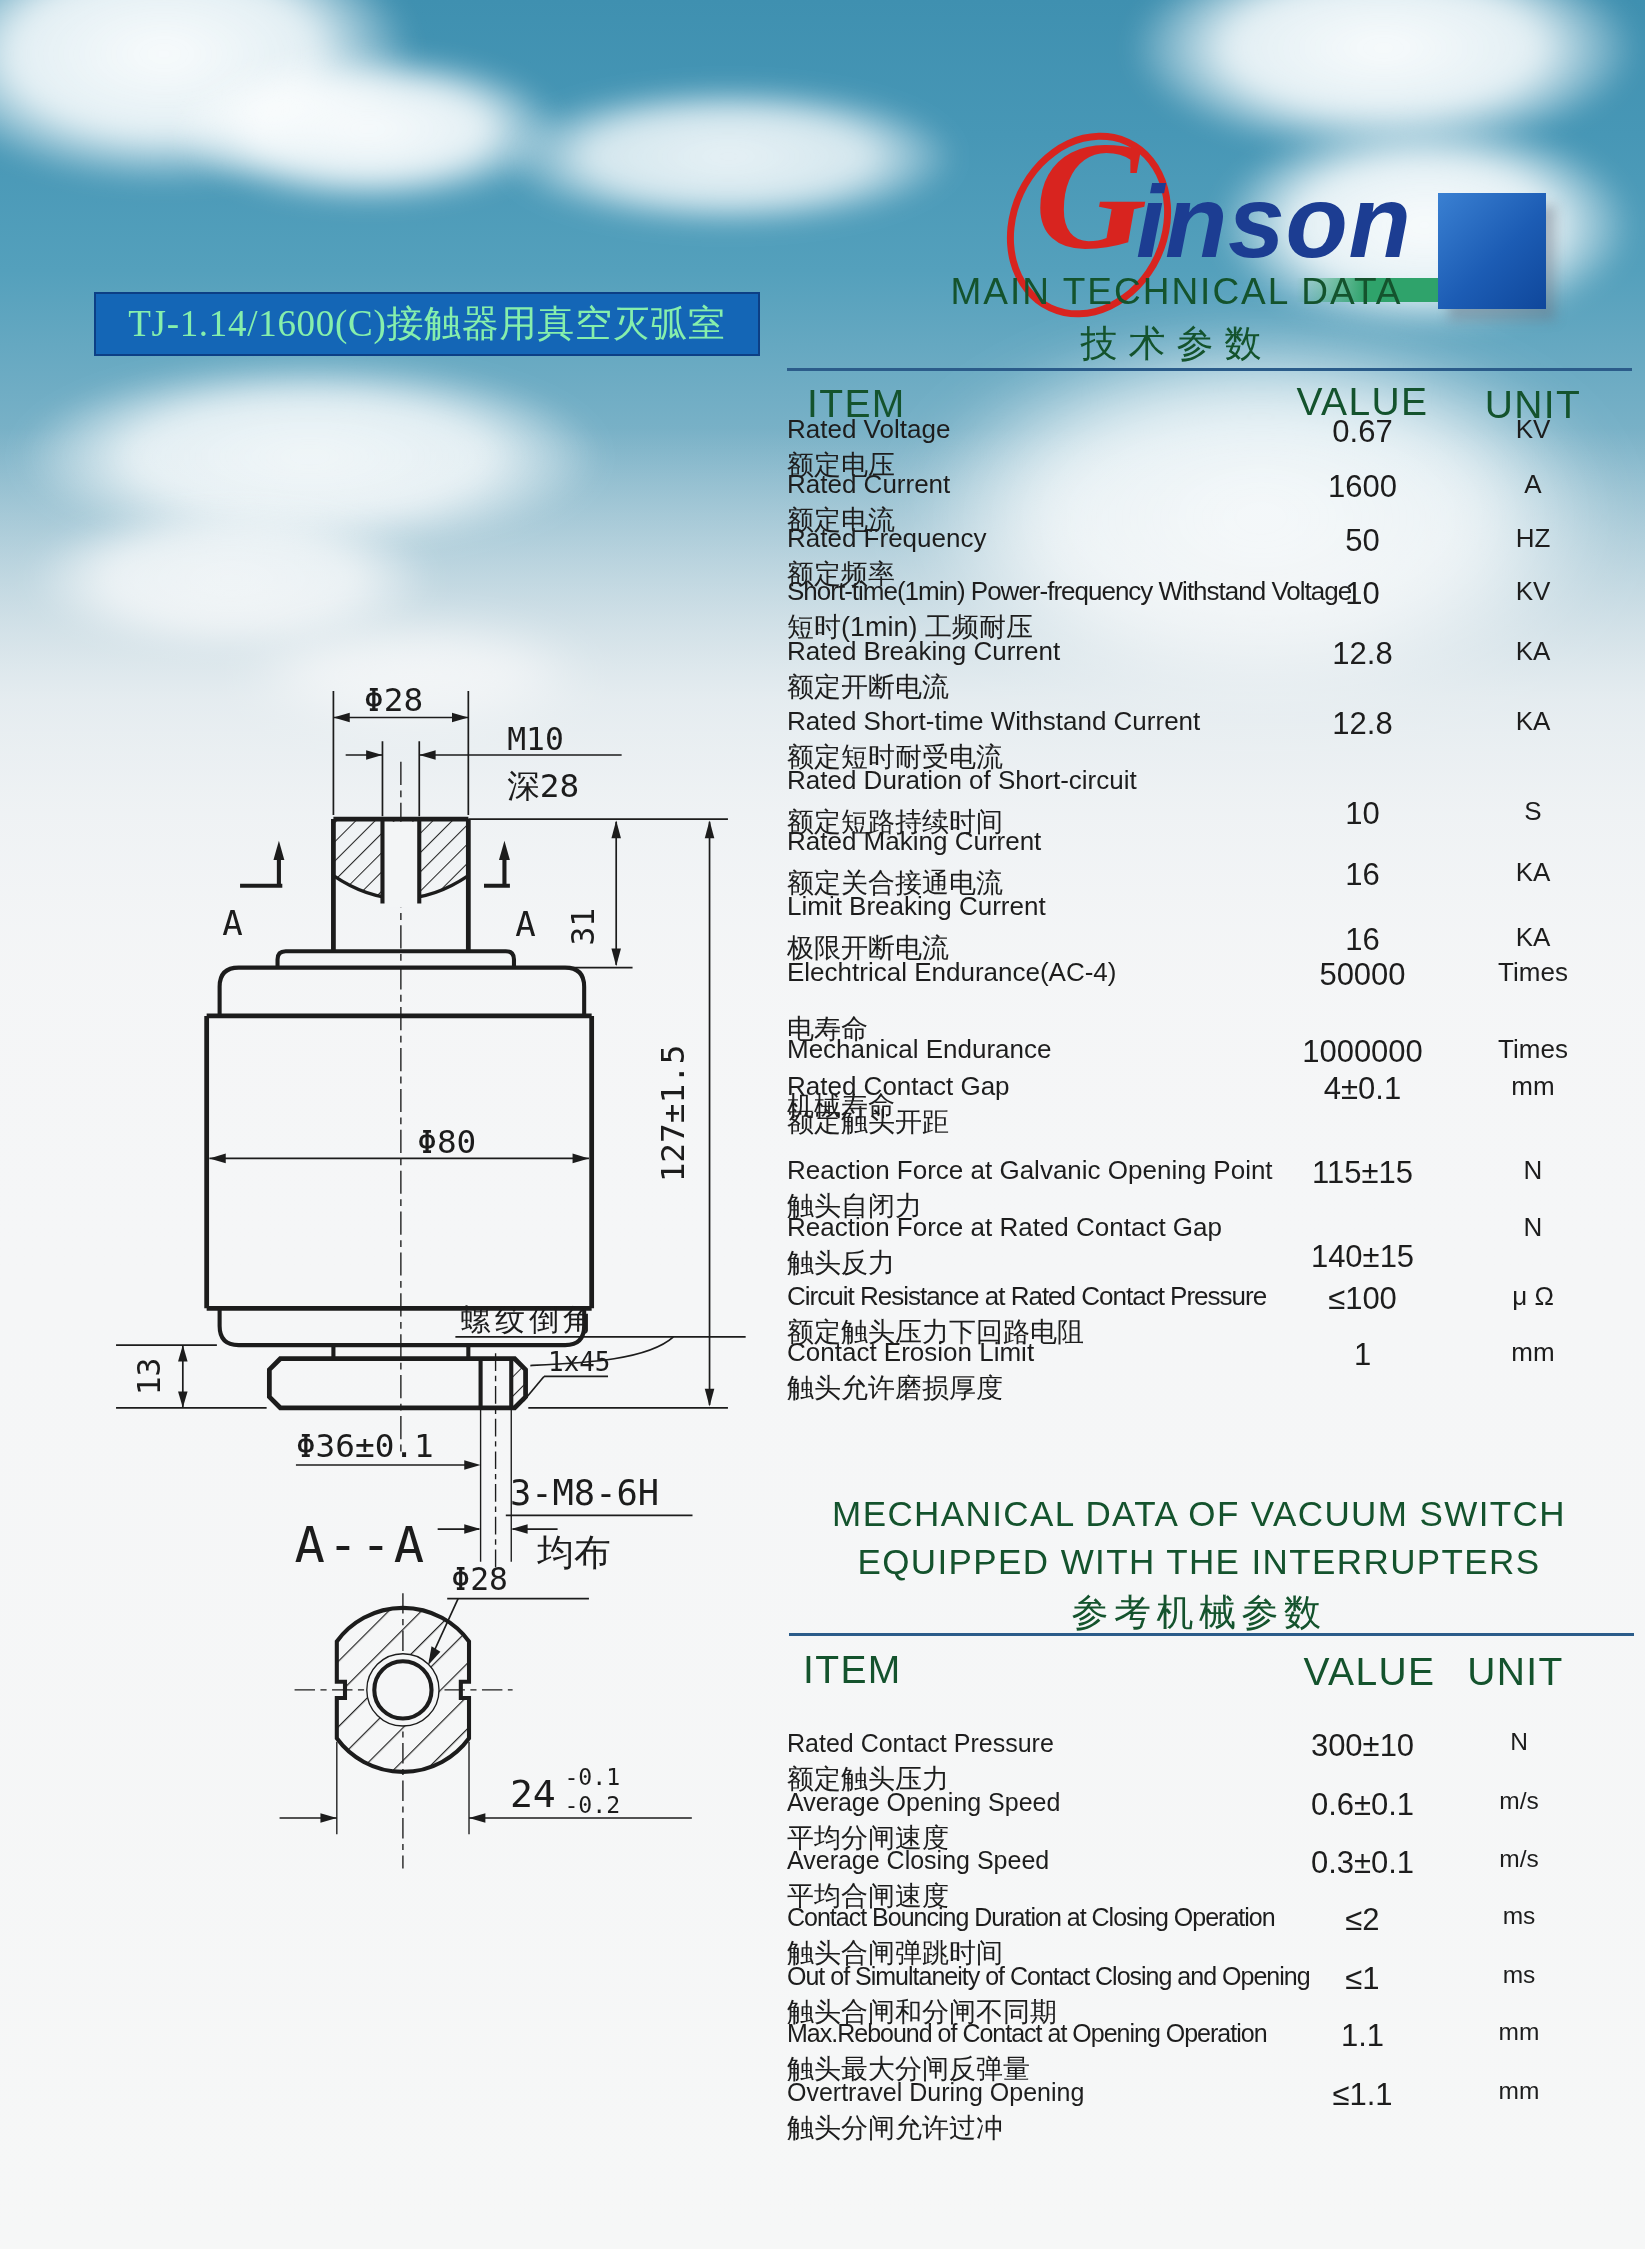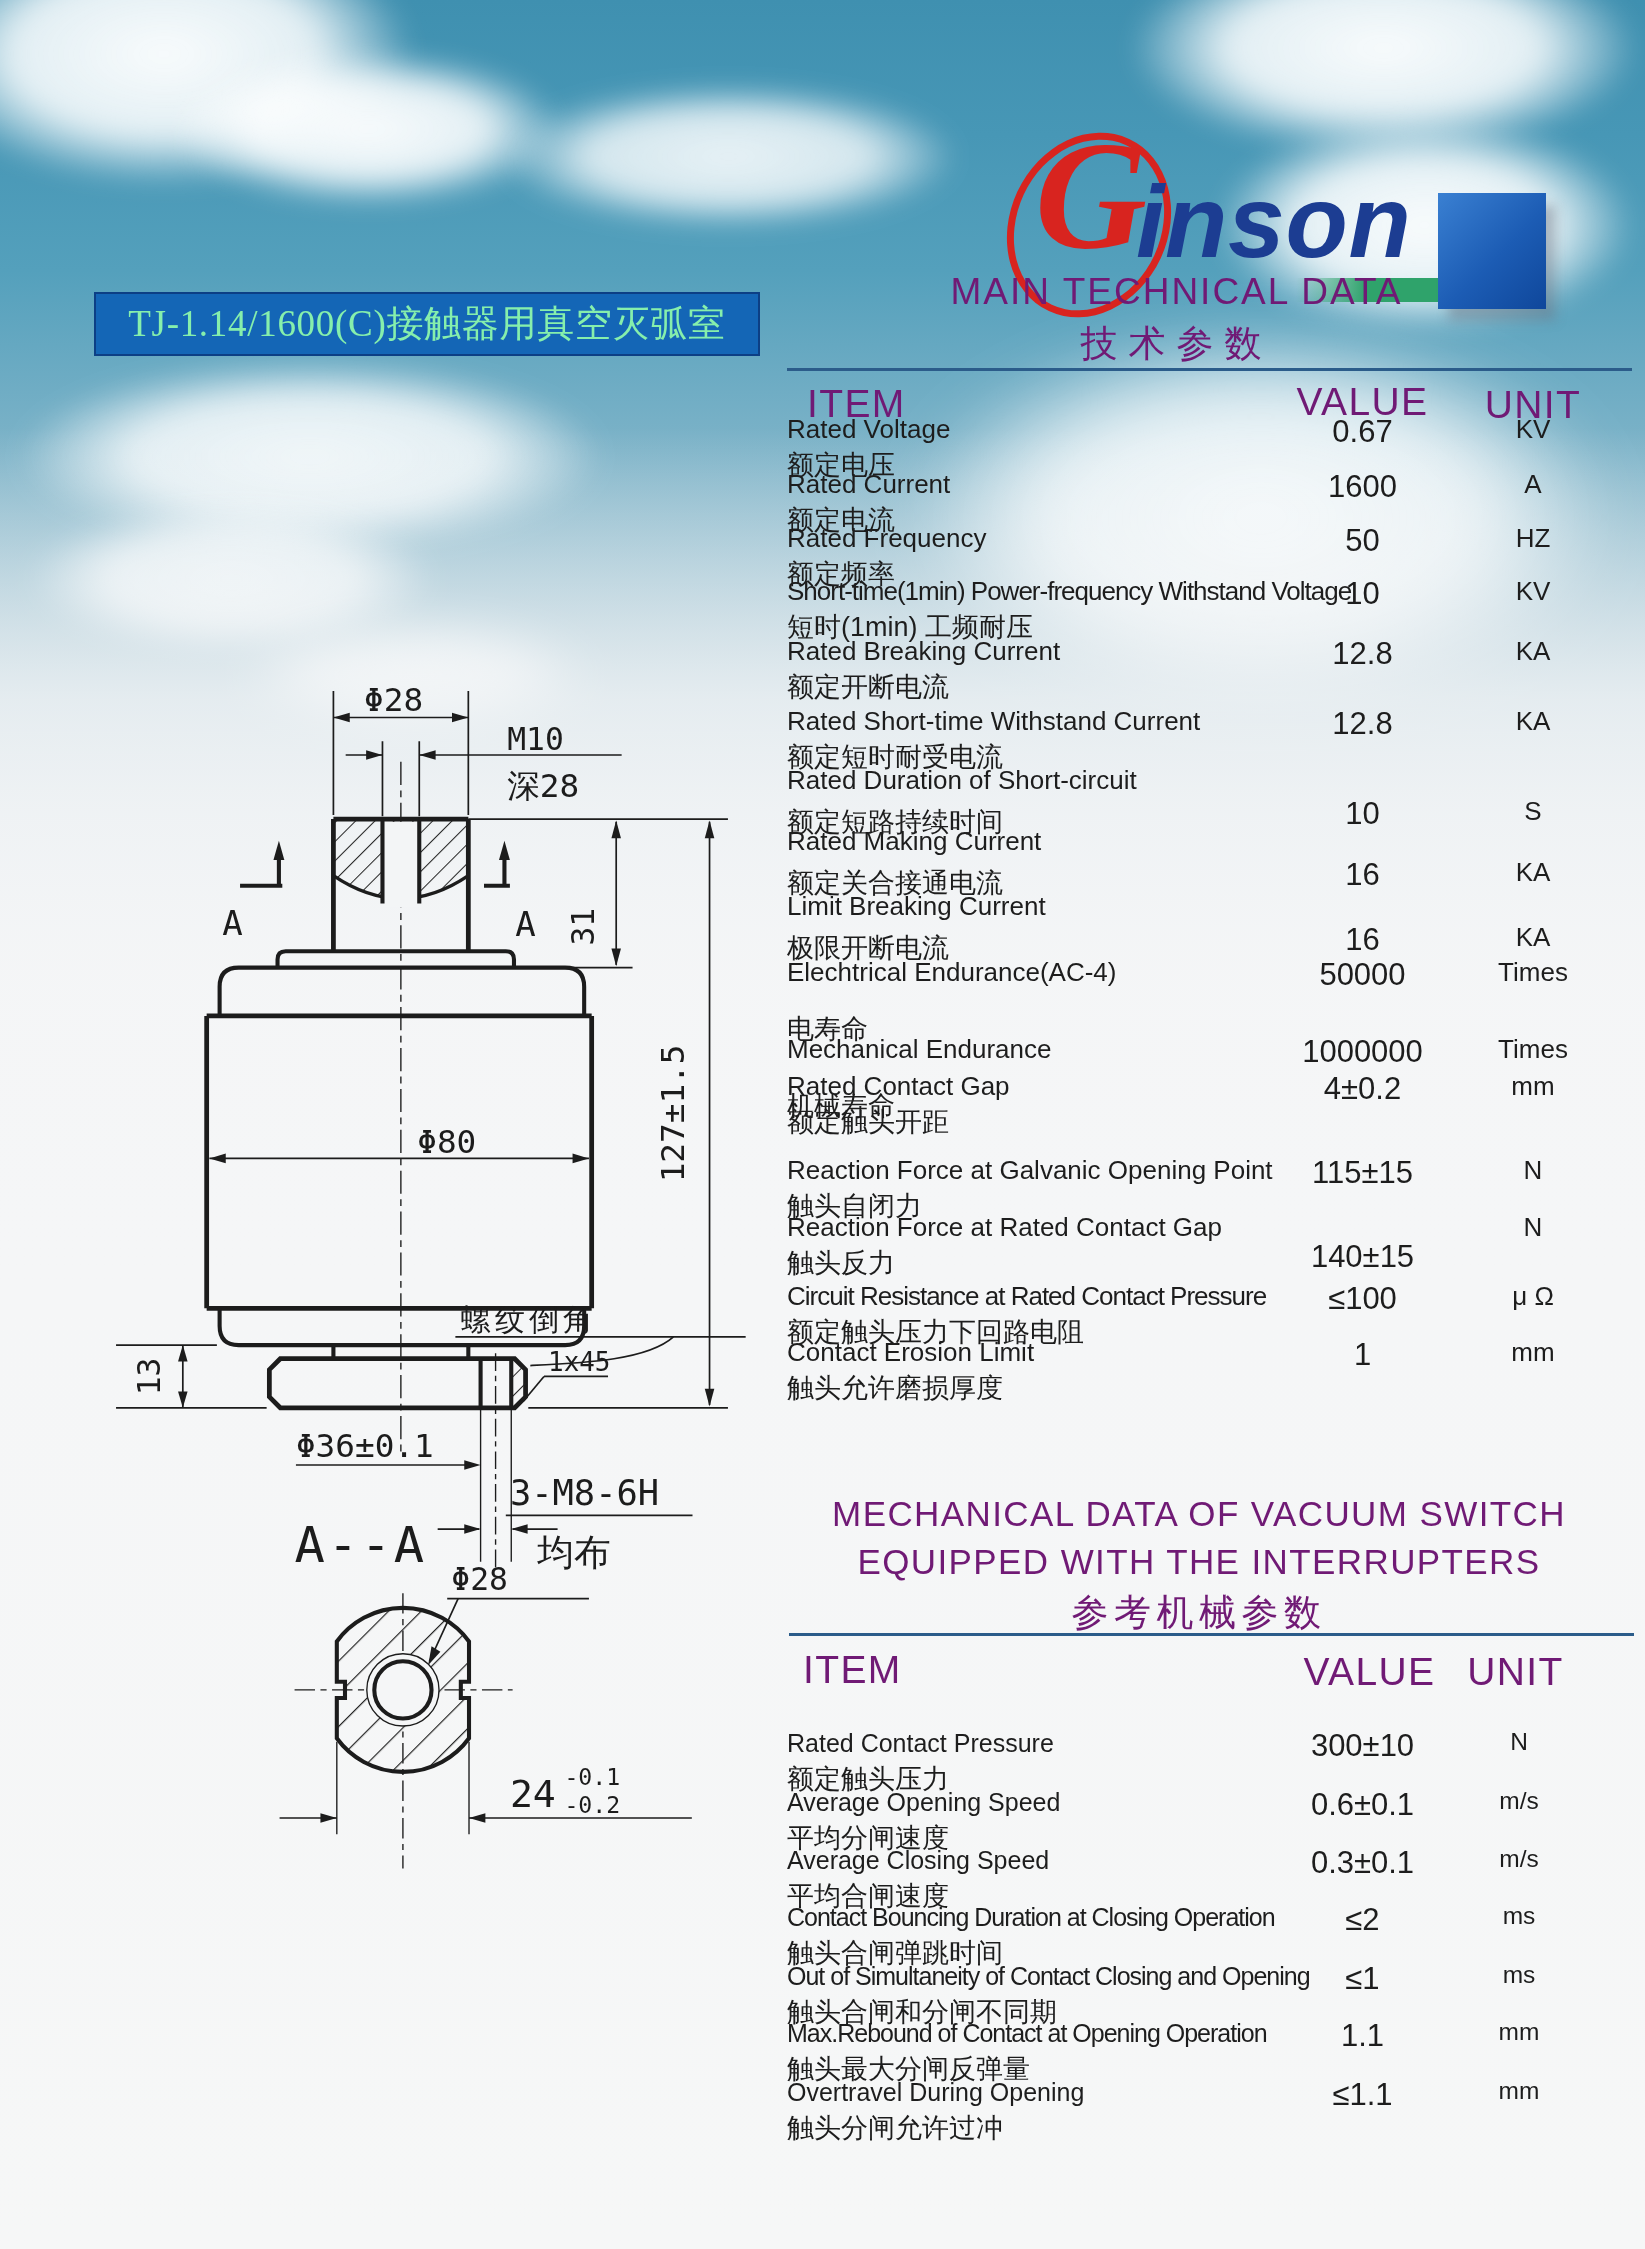--- a/index.html
+++ b/index.html
@@ -18,21 +18,21 @@
   .logo-ring{position:absolute;left:8.2px;top:4.1px;width:144px;height:176px;border:7.5px solid #d8241f;border-radius:50%;transform:rotate(25deg);}
   .logo-g{position:absolute;left:33px;top:-8.2px;font-family:"Liberation Serif",serif;font-style:italic;font-weight:900;font-size:155px;line-height:155px;color:#d8241f;}
   .logo-text{position:absolute;left:134px;top:45px;font-style:italic;font-weight:900;font-size:102px;line-height:102px;letter-spacing:0.7px;color:#1c3d92;}
   .logo-bar{position:absolute;left:294px;top:152px;width:249px;height:24px;background:linear-gradient(90deg,rgba(47,163,107,0) 0%,#2fa36b 28%,#2fa36b 100%);}
   .logo-square{position:absolute;left:436px;top:67px;width:108px;height:116px;background:linear-gradient(135deg,#3a80d2 0%,#1c5cb4 55%,#0f479b 100%);box-shadow:9.5px 12.3px 11px rgba(105,115,130,.45);}
   
   .banner{position:absolute;left:94px;top:292px;width:662px;height:60px;z-index:6;
     background:#1466b6;border:2.7px solid #0c3f85;display:flex;align-items:center;justify-content:center;}
   .banner span{font-family:"Liberation Serif",serif;font-size:37px;color:#86efac;letter-spacing:0.7px;white-space:nowrap;}
   
-  .red{color:#701a75;}
+  .red{color:#14532d;}
   .h-main{position:absolute;left:904px;top:271px;width:545px;text-align:center;z-index:6;}
   .h-main .l1{font-size:37px;letter-spacing:2px;}
   .h-main .l2{font-size:37px;letter-spacing:11px;margin-top:5.5px;}
   .h-mech{position:absolute;left:821px;top:1494px;width:756px;text-align:center;z-index:6;}
   .h-mech .l1,.h-mech .l2{font-size:35px;letter-spacing:1.4px;}
   .h-mech .l2{margin-top:8px;}
   .h-mech .l3{font-size:37px;letter-spacing:5.5px;margin-top:5.5px;}
   .divider{position:absolute;height:3.4px;background:#2b5c8a;z-index:6;}
   .thead{position:absolute;z-index:6;font-size:39px;letter-spacing:1.4px;}
   
@@ -149,21 +149,21 @@
 </div>
 <div class="trow gap-xl" style="top:1034px">
   <div class="en">Mechanical  Endurance</div>
   <div class="cn">机械寿命</div>
   <div class="val">1000000</div>
   <div class="unit">Times</div>
 </div>
 <div class="trow" style="top:1071px">
   <div class="en">Rated  Contact Gap</div>
   <div class="cn">额定触头开距</div>
-  <div class="val">4±0.2</div>
+  <div class="val">4±0.1</div>
   <div class="unit">mm</div>
 </div>
 <div class="trow" style="top:1155px">
   <div class="en">Reaction  Force  at Galvanic Opening Point</div>
   <div class="cn">触头自闭力</div>
   <div class="val">115±15</div>
   <div class="unit">N</div>
 </div>
 <div class="trow mid-val" style="top:1212px">
   <div class="en">Reaction  Force  at Rated  Contact Gap</div>

